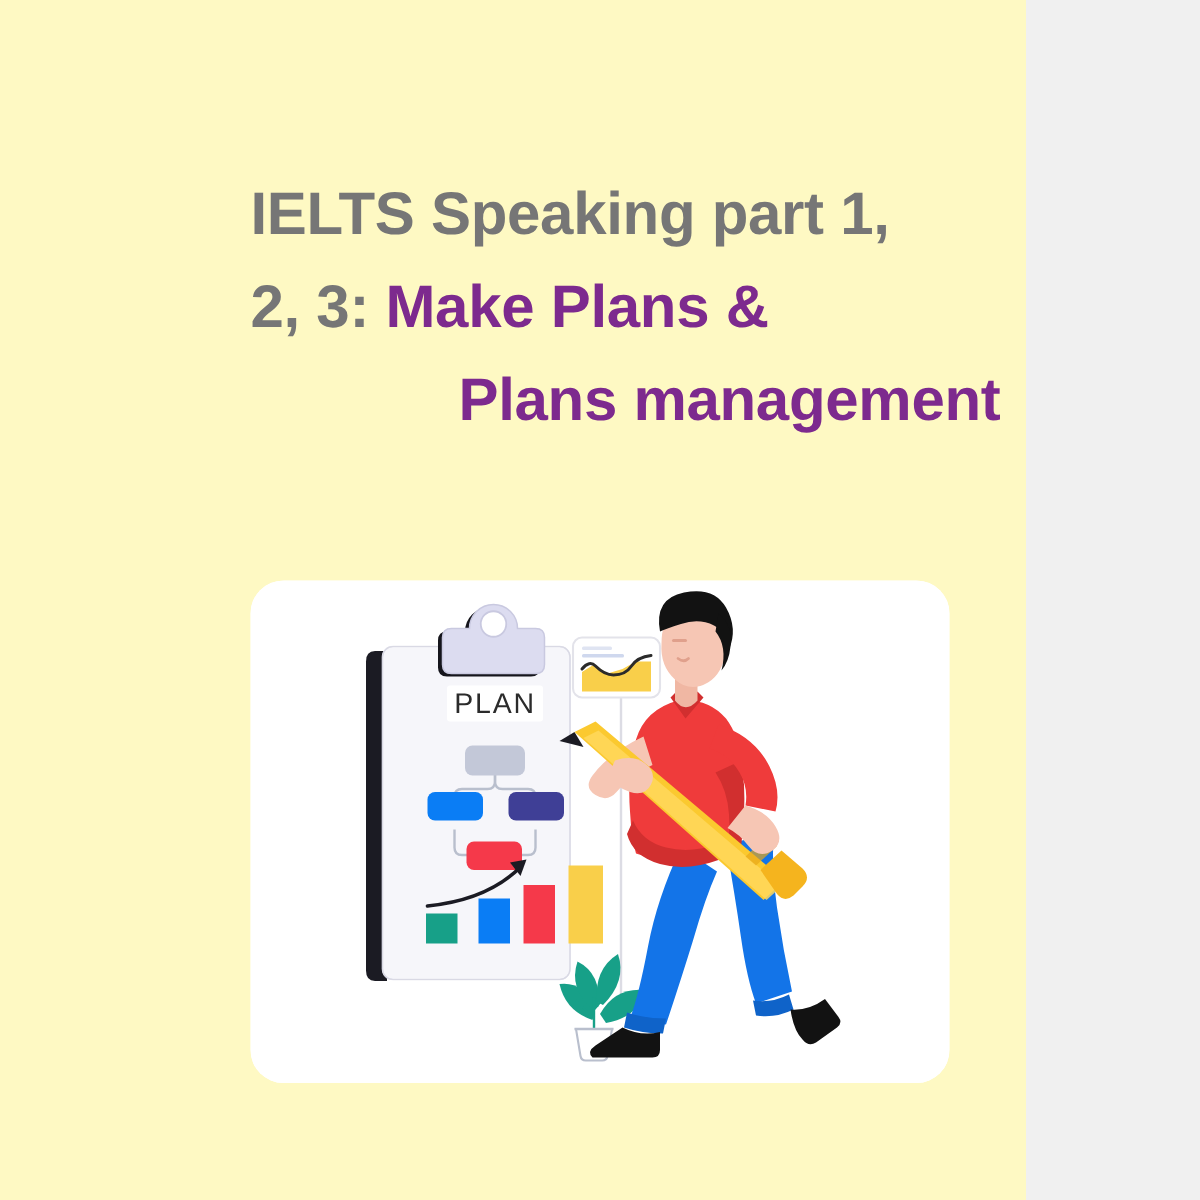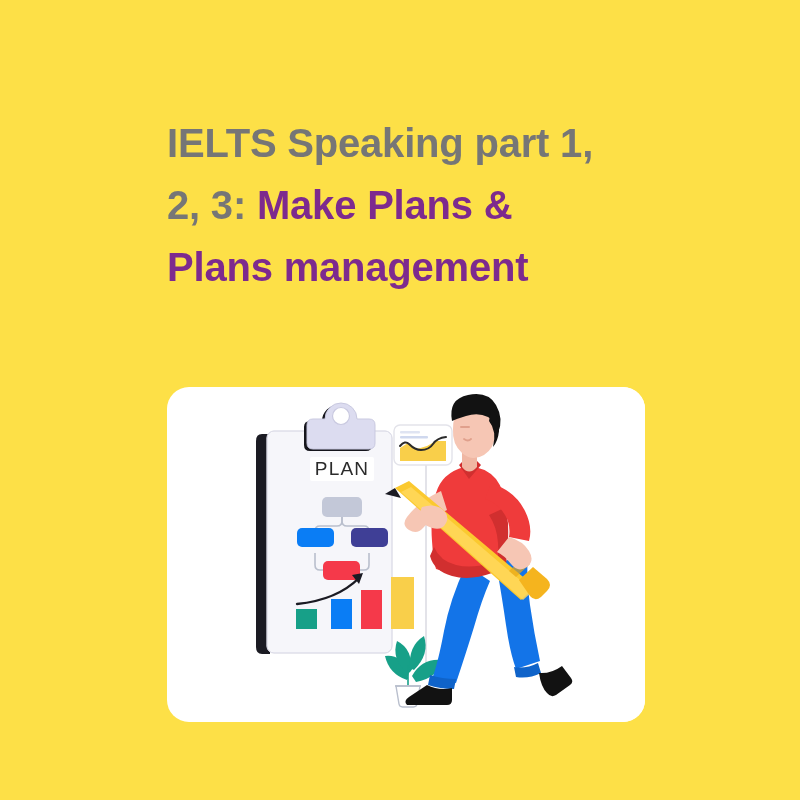--- a/index.html
+++ b/index.html
@@ -9,54 +9,54 @@
   body {
     width: 800px;
     height: 800px;
     background: #f0f0f0;
     font-family: "Liberation Sans", sans-serif;
     overflow: hidden;
     position: relative;
   }
   #page {
     position: relative;
-    width: 800px;
+    width: 684px;
     height: 800px;
-    background: #fde047;
+    background: #fef9c3;
   }
 
   
   .title-block {
     position: absolute;
     left: 167px;
     top: 112px;
     width: 500px;
   }
   .title-text {
     font-size: 40px;
     font-weight: bold;
     line-height: 62px;
     letter-spacing: -0.2px;
     color: #767676;
     margin: 0;
   }
   .title-highlight {
     color: #7d2a8e;
+    text-align: right;
   }
 
   
   .illustration-card {
     position: absolute;
     left: 167px;
     top: 387px;
     width: 466px;
     height: 335px;
     background: #ffffff;
     border-radius: 22px;
-    padding-left: 12px;
   }
   .illo-svg {
     display: block;
     width: 466px;
     height: 335px;
   }
 </style>
 </head>
 <body>
 

